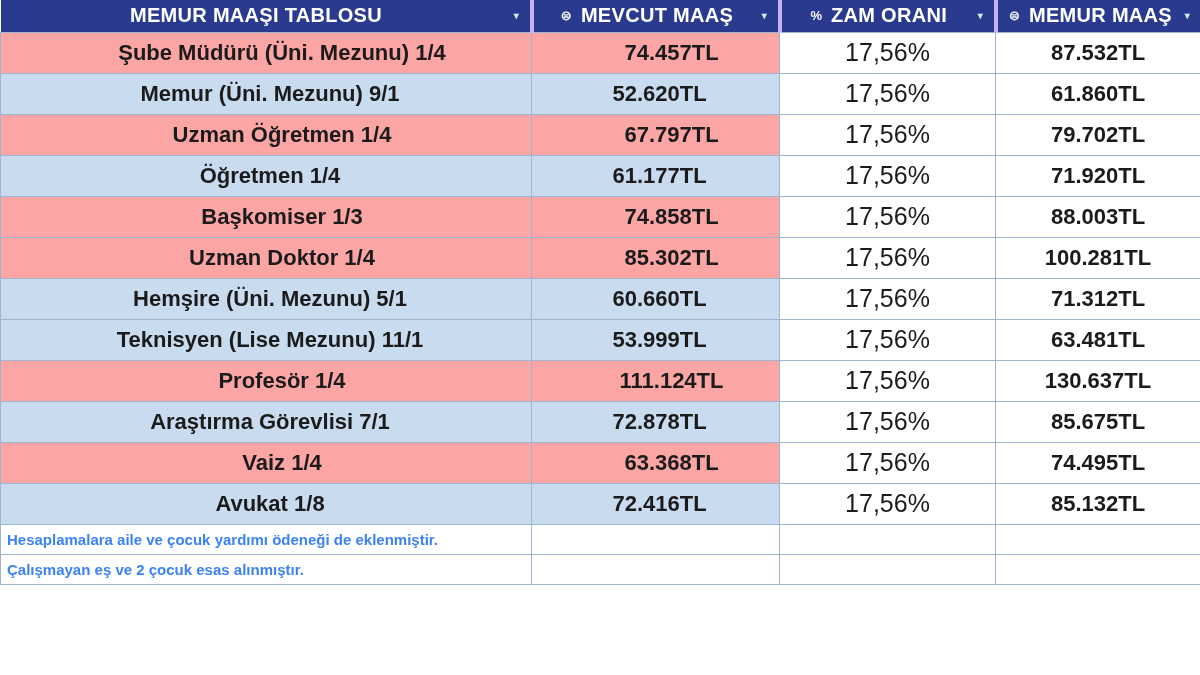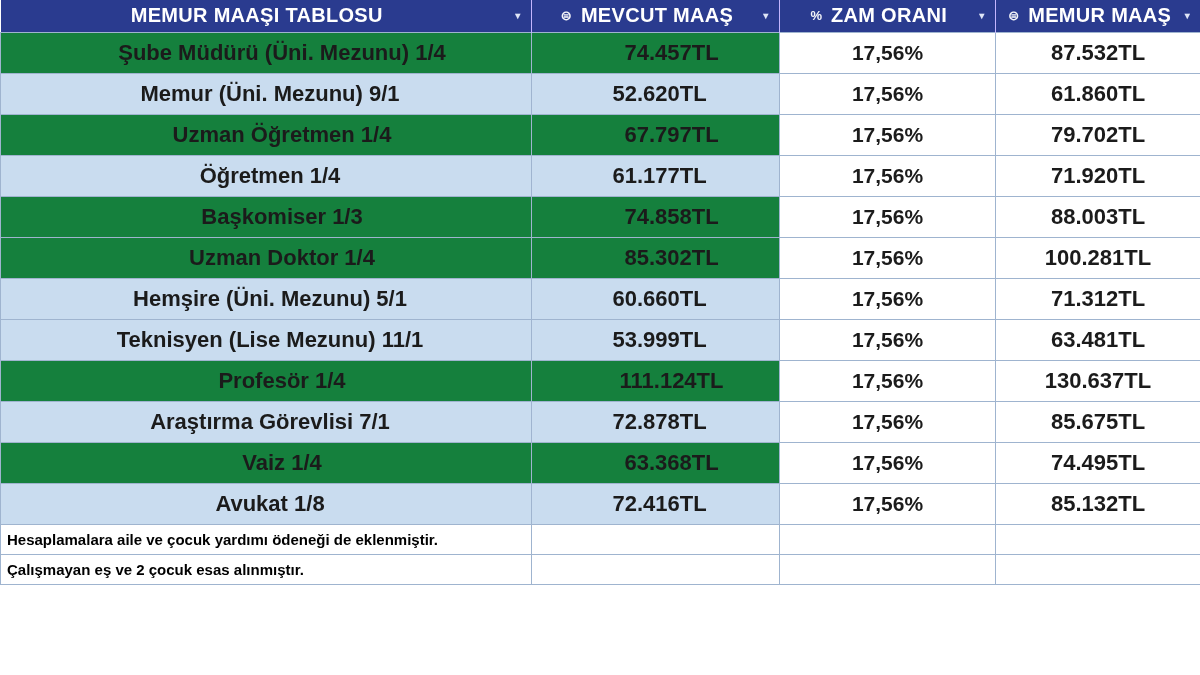--- a/index.html
+++ b/index.html
@@ -23,21 +23,21 @@
   col.c-rate  { width: 216px; }
   col.c-new   { width: 205px; }
 
   thead th {
     background: #2a3b8f;
     color: #ffffff;
     height: 32px;
     font-size: 20px;
     font-weight: bold;
     letter-spacing: .3px;
-    border-right: 1px solid #c4b5fd;
+    border-right: 4px solid #c4b5fd;
     position: relative;
     padding: 0 26px 0 8px;
     text-align: center;
     white-space: nowrap;
     vertical-align: middle;
   }
   thead th:last-child { border-right: none; }
   thead th .hdr-inner {
     display: flex;
     align-items: center;
@@ -69,35 +69,35 @@
     height: 41px;
     font-size: 22px;
     font-weight: bold;
     color: #1b1b1b;
     text-align: center;
     border: 1px solid #9fb4cf;
     white-space: nowrap;
     overflow: hidden;
     padding: 0 4px;
   }
-  tbody tr.odd td.tint { background: #15803d; padding-left: 36px; }
+  tbody tr.odd td.tint { background: #fca5a5; padding-left: 36px; }
   tbody tr.even td.tint { background: #c9dcef; padding-left: 12px; }
   tbody tr.odd td.plain { background: #ffffff; }
   tbody tr.even td.plain { background: #ffffff; }
 
-  td.rate { font-weight: bold; font-size: 21px; }
+  td.rate { font-weight: normal; font-size: 25px; }
 
   tr.note td {
     height: 30px;
     text-align: left;
     font-size: 15px;
     font-weight: bold;
     padding-left: 6px;
     background: #ffffff;
-    color: #000000;
+    color: #3b82f6;
   }
   tr.note td.blank { background: #ffffff; }
 </style>
 </head>
 <body>
 
 <div class="sheet">
   <table class="salary">
     <colgroup>
       <col class="c-title">

